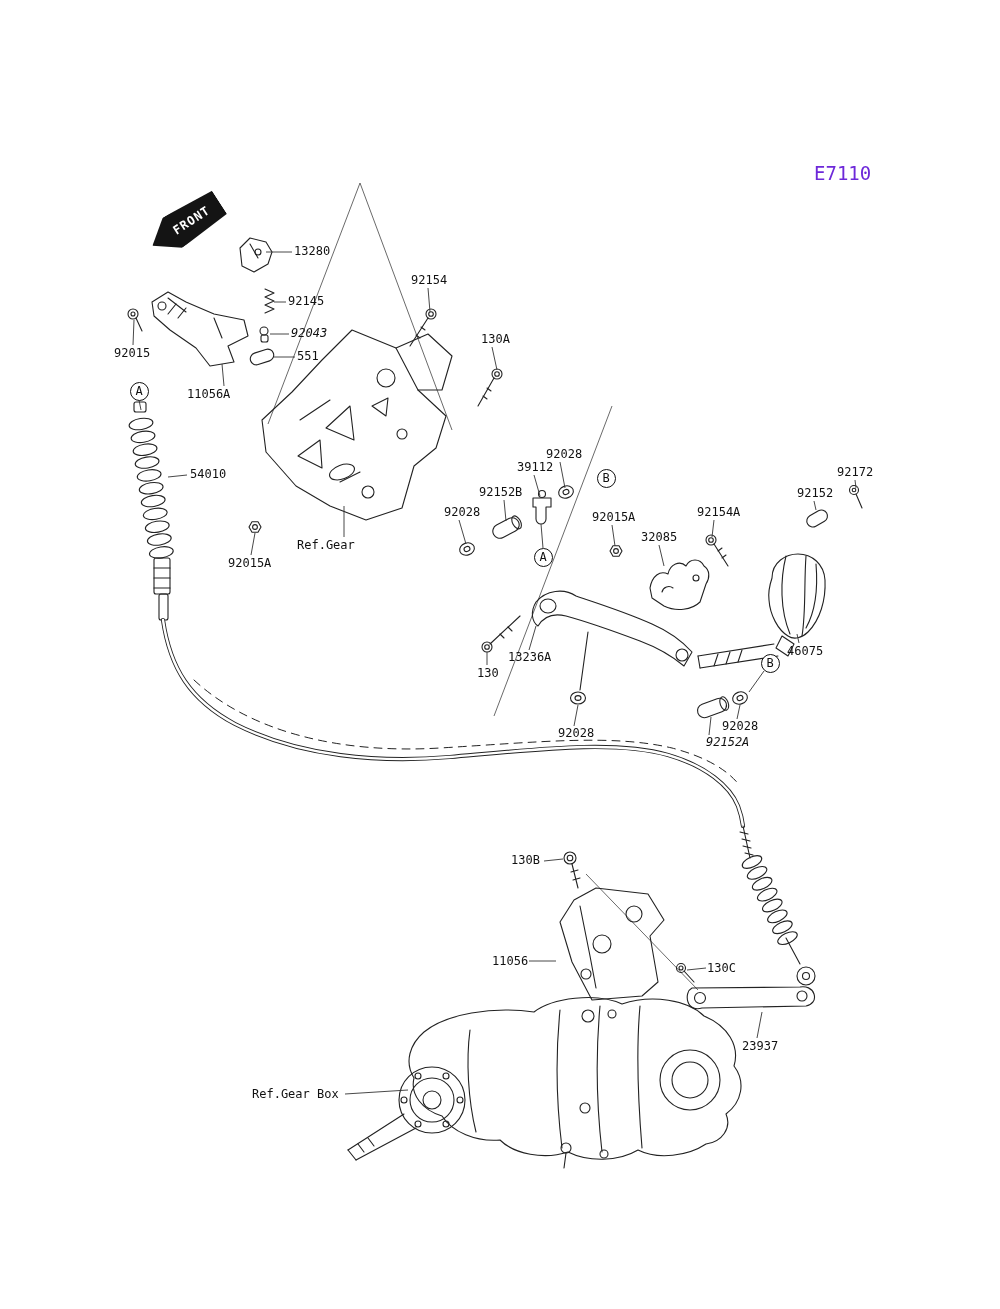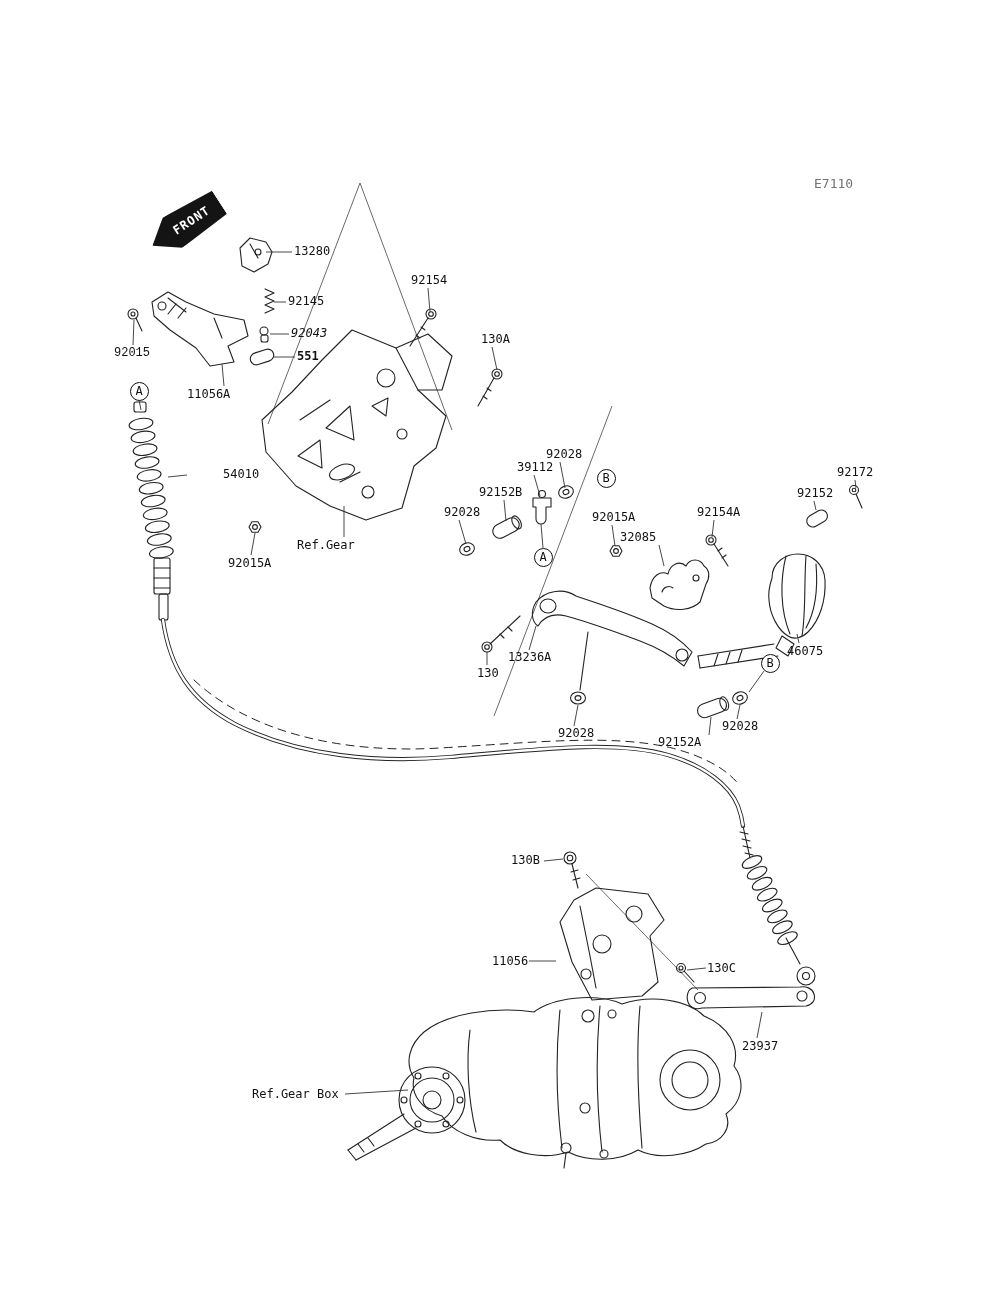--- a/index.html
+++ b/index.html
@@ -4,21 +4,21 @@
 <style>
   html,body{margin:0;padding:0;background:#ffffff;}
   #canvas{position:relative;width:1000px;height:1309px;background:#fff;overflow:hidden;
           font-family:"DejaVu Sans Mono","Liberation Mono",monospace;}
   #drawing{position:absolute;left:0;top:0;z-index:1;}
   #labels-layer{position:absolute;left:0;top:0;width:100%;height:100%;z-index:2;pointer-events:none;}
   .part-label{position:absolute;font-size:12px;line-height:1.05;color:#111;white-space:nowrap;}
   .circle-marker{position:absolute;width:19px;height:19px;border:1.4px solid #111;border-radius:50%;
                  box-sizing:border-box;display:flex;align-items:center;justify-content:center;
                  font-size:12px;color:#111;background:#fff;}
-  .code-label{position:absolute;left:814px;top:176px;font-size:13px;color:#737373;z-index:2;}
+  .code-label{position:absolute;left:814px;top:162px;font-size:19px;color:#6d28d9;z-index:2;}
   .front-banner{position:absolute;left:146px;top:206px;width:80px;height:36px;z-index:2;
                 transform:rotate(-33deg);transform-origin:40px 18px;background:#141414;color:#fff;
                 display:flex;align-items:center;padding-left:26px;box-sizing:border-box;
                 font-weight:bold;font-size:12px;letter-spacing:1px;
                 clip-path:polygon(0 50%,24px 0,100% 12%,100% 88%,24px 100%);}
 </style>
 </head>
 <body>
 
 <div id="canvas">
@@ -338,42 +338,42 @@
     <span>FRONT</span>
   </div>
 
   <div class="code-label">E7110</div>
 
   <div id="labels-layer">
       <div class="part-label" style="left: 294px; top: 245px;">13280</div>
       <div class="part-label" style="left: 411px; top: 274px;">92154</div>
       <div class="part-label" style="left: 288px; top: 295px;">92145</div>
       <div class="part-label" style="left: 291px; top: 327px; font-style: italic;">92043</div>
-      <div class="part-label" style="left: 297px; top: 350px; font-weight: bold;">551</div>
+      <div class="part-label" style="left: 297px; top: 350px;">551</div>
       <div class="part-label" style="left: 481px; top: 333px;">130A</div>
-      <div class="part-label" style="left: 114px; top: 347px; font-family: Liberation Mono, monospace;">92015</div>
+      <div class="part-label" style="left: 114px; top: 347px;">92015</div>
       <div class="part-label" style="left: 187px; top: 388px;">11056A</div>
-      <div class="part-label" style="left: 190px; top: 468px; margin-left: 33px;">54010</div>
+      <div class="part-label" style="left: 190px; top: 468px;">54010</div>
       <div class="part-label" style="left: 546px; top: 448px;">92028</div>
       <div class="part-label" style="left: 517px; top: 461px;">39112</div>
       <div class="part-label" style="left: 479px; top: 486px;">92152B</div>
       <div class="part-label" style="left: 444px; top: 506px;">92028</div>
       <div class="part-label" style="left: 592px; top: 511px;">92015A</div>
       <div class="part-label" style="left: 837px; top: 466px;">92172</div>
       <div class="part-label" style="left: 797px; top: 487px;">92152</div>
       <div class="part-label" style="left: 697px; top: 506px; text-align: right;">92154A</div>
-      <div class="part-label" style="left: 620px; top: 531px;">32085</div>
+      <div class="part-label" style="left: 641px; top: 531px;">32085</div>
       <div class="part-label" style="left: 297px; top: 539px;">Ref.Gear</div>
       <div class="part-label" style="left: 228px; top: 557px;">92015A</div>
       <div class="part-label" style="left: 508px; top: 651px;">13236A</div>
       <div class="part-label" style="left: 477px; top: 667px;">130</div>
       <div class="part-label" style="left: 787px; top: 645px;">46075</div>
       <div class="part-label" style="left: 558px; top: 727px;">92028</div>
       <div class="part-label" style="left: 722px; top: 720px;">92028</div>
-      <div class="part-label" style="left: 658px; top: 736px;">92152A</div>
+      <div class="part-label" style="left: 706px; top: 736px; font-style: italic;">92152A</div>
       <div class="part-label" style="left: 511px; top: 854px;">130B</div>
       <div class="part-label" style="left: 492px; top: 955px;">11056</div>
       <div class="part-label" style="left: 707px; top: 962px;">130C</div>
       <div class="part-label" style="left: 742px; top: 1040px;">23937</div>
       <div class="part-label" style="left: 252px; top: 1088px;">Ref.Gear Box</div>
       <div class="circle-marker" style="left: 129.5px; top: 381.5px;">A</div>
       <div class="circle-marker" style="left: 596.5px; top: 468.5px;">B</div>
       <div class="circle-marker" style="left: 533.5px; top: 547.5px;">A</div>
       <div class="circle-marker" style="left: 760.5px; top: 653.5px;">B</div>
     </div>

